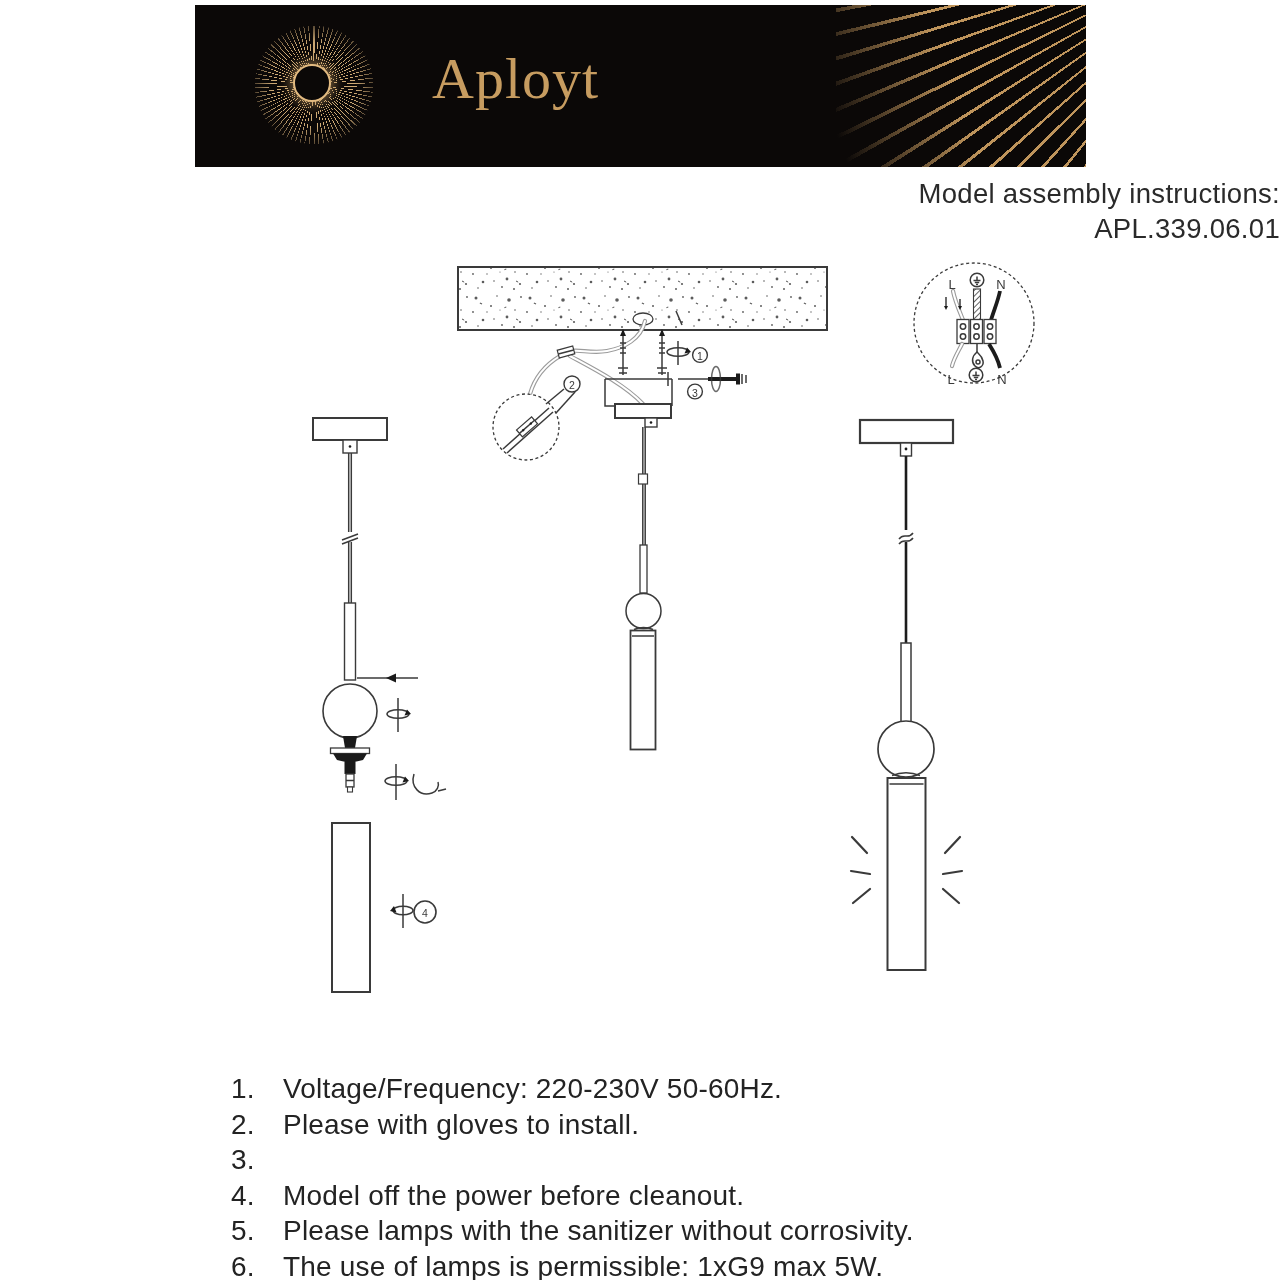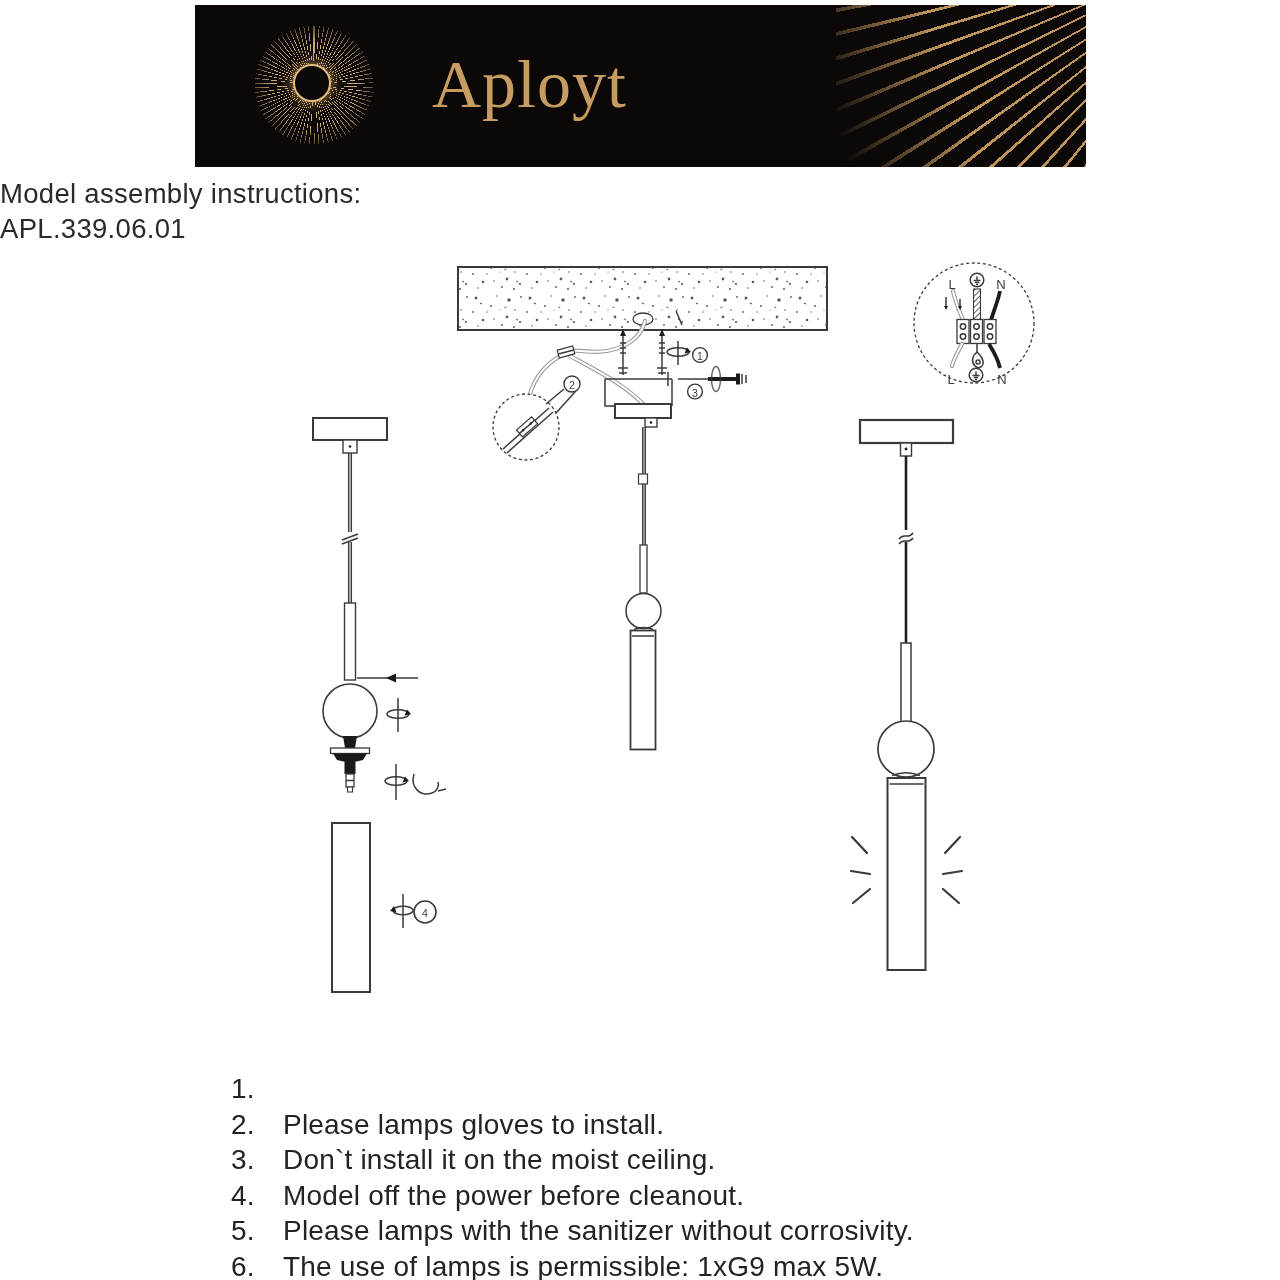--- a/index.html
+++ b/index.html
@@ -16,29 +16,29 @@
     background:var(--banner);overflow:hidden}
   .burst-wrap{position:absolute;left:60px;top:21px;width:118px;height:118px}
   .burst{position:absolute;inset:0;border-radius:50%;
     background:repeating-conic-gradient(rgba(222,183,126,.92) 0 .9deg,transparent .9deg 4.6deg)}
   .burst-fade{position:absolute;inset:0;border-radius:50%;
     background:radial-gradient(circle, rgba(11,8,7,0) 0 50%, #0b0807 85%)}
   .burst-core{position:absolute;left:50%;top:50%;width:38px;height:38px;margin:-21px 0 0 -21px;
     border-radius:50%;background:#0b0807;border:2.5px solid var(--gold-bright);
     box-shadow:0 0 12px 3px rgba(210,166,104,.55)}
   .brand{position:absolute;left:237px;top:40px;font-family:"Liberation Serif",serif;
-    font-size:68px;letter-spacing:1px;color:var(--gold);font-weight:400}
+    font-size:58px;letter-spacing:1px;color:var(--gold);font-weight:400}
   .rays{position:absolute;top:0;right:0;width:250px;height:100%;
     background:repeating-conic-gradient(from 160deg at 168% -45%,
       rgba(201,156,96,.95) 0 .5deg, transparent .5deg 3.1deg)}
   .rays::after{content:'';position:absolute;inset:0;
     background:linear-gradient(250deg, rgba(11,8,7,0) 52%, #0b0807 96%)}
 
   
-  .titleblock{position:absolute;left:0;top:176px;width:1280px;text-align:left;
+  .titleblock{position:absolute;left:0;top:176px;width:1280px;text-align:right;
     color:#2a2a2a;font-size:27.5px;line-height:35px;letter-spacing:.3px}
 
   
   .diagram{position:absolute;left:200px;top:255px;width:890px;height:795px}
   .ln{fill:none;stroke:var(--ink);stroke-width:1.5}
   .fw{fill:#fff;stroke:var(--ink)}
   .fk{fill:var(--dark);stroke:none}
   .dash{stroke-dasharray:3 2.6}
   .tube-o{fill:none;stroke:var(--cable);stroke-width:4.2;stroke-linecap:round}
   .tube-i{fill:none;stroke:#fff;stroke-width:2;stroke-linecap:round}
@@ -320,28 +320,28 @@
         <line x1="760" y1="582" x2="745" y2="598" class="ray"></line>
         <line x1="762" y1="616" x2="743" y2="619" class="ray"></line>
         <line x1="759" y1="648" x2="743" y2="634" class="ray"></line>
       </g>
     </g>
   </svg>
 
   <ol class="instructions">
     <li>
       <span class="num">1.</span>
+      <span class="txt">Voltage/Frequency: 220-230V 50-60Hz.</span>
       </li>
     <li>
       <span class="num">2.</span>
-      <span class="txt">Please lamps gloves to install.</span>
+      <span class="txt">Please with gloves to install.</span>
       </li>
     <li>
       <span class="num">3.</span>
-      <span class="txt">Don`t install it on the moist ceiling.</span>
       </li>
     <li>
       <span class="num">4.</span>
       <span class="txt">Model off the power before cleanout.</span>
       </li>
     <li>
       <span class="num">5.</span>
       <span class="txt">Please lamps with the sanitizer without corrosivity.</span>
       </li>
     <li>

